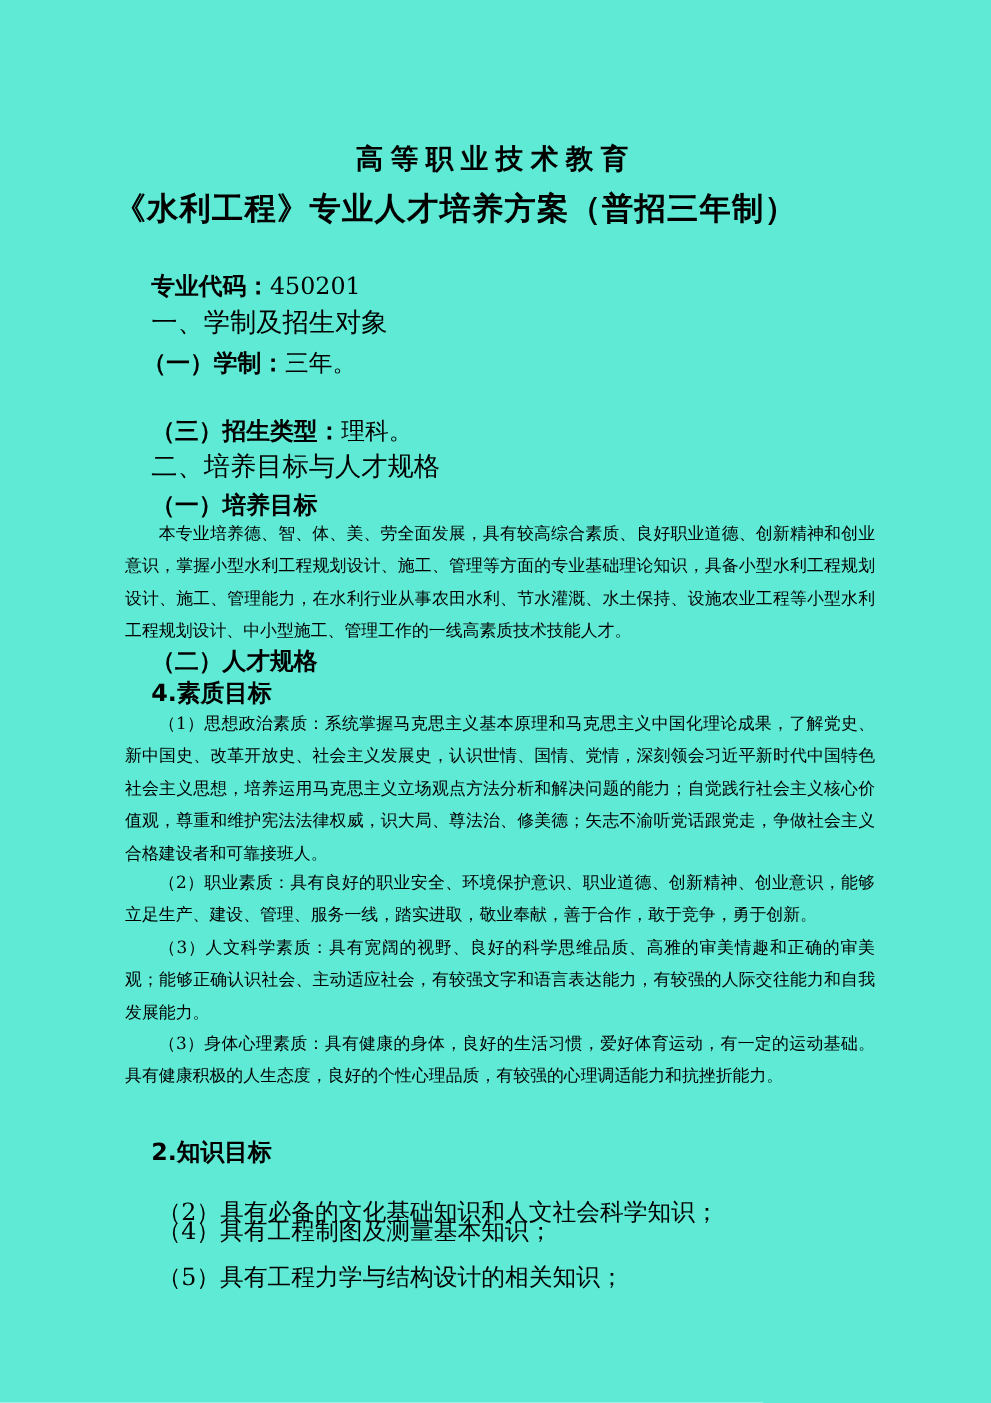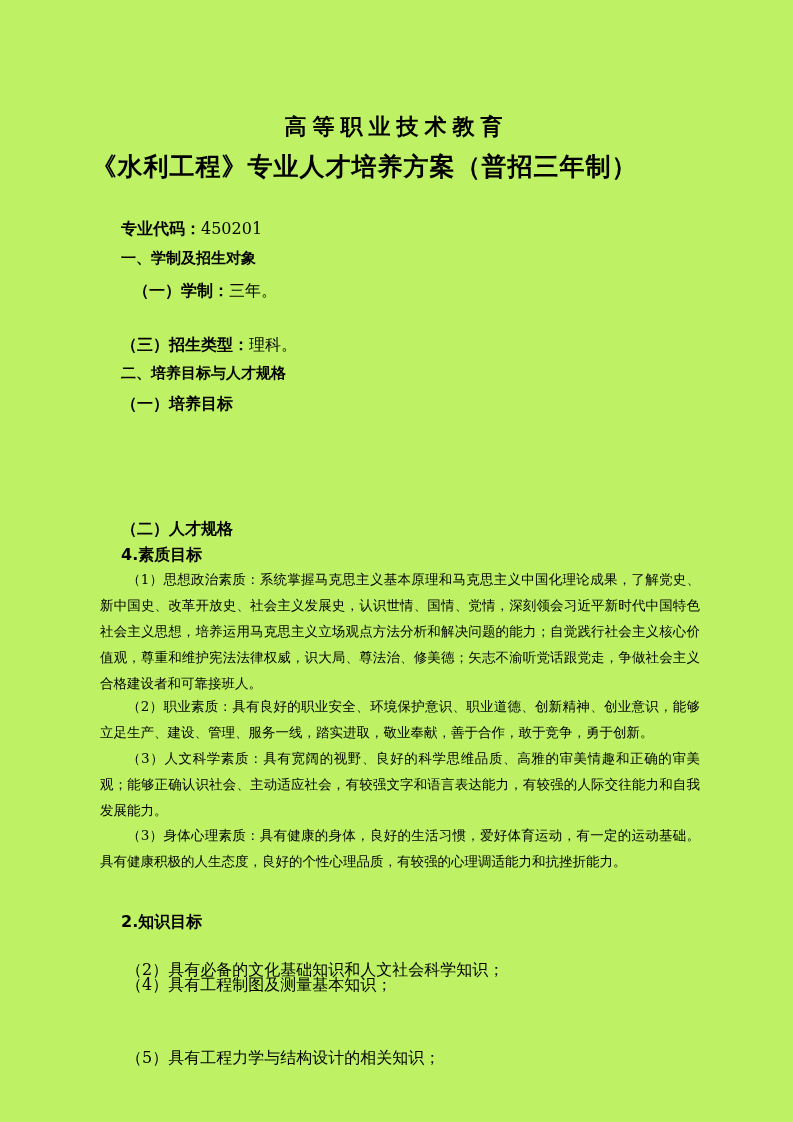--- a/index.html
+++ b/index.html
@@ -1,56 +1,57 @@
 <!DOCTYPE html>
 <html><head>
   <meta charset="utf-8">
   <style>
     html, body { margin: 0; padding: 0; background: #ffffff; }
     body { width: 793px; height: 1122px; position: relative; overflow: hidden;
       font-family: "DejaVu Serif", "Liberation Serif", serif; color: #000; }
-    .page { position: absolute; left: 0; top: 0; width: 793px; height: 1122px; background: #bef264; }
+    .page { position: absolute; left: 0; top: 0; width: 793px; height: 1122px; background: #5eead4; }
     .title1 { position: absolute; top: 112px; left: 0; width: 793px; text-align: center;
       font-family: "DejaVu Sans", sans-serif; font-weight: bold; font-size: 22px; letter-spacing: 6px; }
     .title2 { position: absolute; top: 150px; left: 0; width: 729px; text-align: center;
       font-family: "DejaVu Serif", serif; font-weight: bold; font-size: 25px; letter-spacing: 1px; }
-    .line { position: absolute; left: 0; font-size: 16px; line-height: 20px; white-space: nowrap; }
+    .line { position: absolute; left: 0; font-size: 19px; line-height: 20px; white-space: nowrap; }
     .b { font-family: "DejaVu Sans", sans-serif; font-weight: bold; }
-    .h1 { font-family: "DejaVu Sans", sans-serif; font-size: 15px; font-weight: bold; }
+    .h1 { font-family: "DejaVu Sans", sans-serif; font-size: 21px; }
     .para { position: absolute; left: 100px; width: 600px; font-size: 13.5px; line-height: 26px; text-align: justify; text-indent: 2em; }
   </style>
 </head>
 <body>
 
 <div class="page">
   <div class="title1">高等职业技术教育</div>
   <div class="title2">《水利工程》专业人才培养方案（普招三年制）</div>
 
   <div class="line" style="top:219px; left:121px;">
     <span class="b">专业代码：</span><span>450201</span>
   </div>
 
   <div class="line h1" style="top:248px; left:121px;">一、学制及招生对象</div>
 
-  <div class="line" style="top:281px; left:133px;">
+  <div class="line" style="top:281px; left:114px;">
     <span class="b">（一）学制：</span><span>三年。</span>
   </div>
   <div class="line" style="top:335px; left:121px;">
     <span class="b">（三）招生类型：</span><span>理科。</span>
   </div>
 
   <div class="line h1" style="top:363px; left:121px;">二、培养目标与人才规格</div>
 
   <div class="line b" style="top:394px; left:121px;">（一）培养目标</div>
+  <div class="para" style="top:414px;">本专业培养德、智、体、美、劳全面发展，具有较高综合素质、良好职业道德、创新精神和创业意识，掌握小型水利工程规划设计、施工、管理等方面的专业基础理论知识，具备小型水利工程规划设计、施工、管理能力，在水利行业从事农田水利、节水灌溉、水土保持、设施农业工程等小型水利工程规划设计、中小型施工、管理工作的一线高素质技术技能人才。</div>
 
   <div class="line b" style="top:519px; left:121px;">（二）人才规格</div>
   <div class="line b" style="top:545px; left:121px;">4.素质目标</div>
 
   <div class="para" style="top:566px;">（1）思想政治素质：系统掌握马克思主义基本原理和马克思主义中国化理论成果，了解党史、新中国史、改革开放史、社会主义发展史，认识世情、国情、党情，深刻领会习近平新时代中国特色社会主义思想，培养运用马克思主义立场观点方法分析和解决问题的能力；自觉践行社会主义核心价值观，尊重和维护宪法法律权威，识大局、尊法治、修美德；矢志不渝听党话跟党走，争做社会主义合格建设者和可靠接班人。</div>
   <div class="para" style="top:693px;">（2）职业素质：具有良好的职业安全、环境保护意识、职业道德、创新精神、创业意识，能够立足生产、建设、管理、服务一线，踏实进取，敬业奉献，善于合作，敢于竞争，勇于创新。</div>
   <div class="para" style="top:745px;">（3）人文科学素质：具有宽阔的视野、良好的科学思维品质、高雅的审美情趣和正确的审美观；能够正确认识社会、主动适应社会，有较强文字和语言表达能力，有较强的人际交往能力和自我发展能力。</div>
   <div class="para" style="top:822px;">（3）身体心理素质：具有健康的身体，良好的生活习惯，爱好体育运动，有一定的运动基础。具有健康积极的人生态度，良好的个性心理品质，有较强的心理调适能力和抗挫折能力。</div>
 
   <div class="line b" style="top:912px; left:121px;">2.知识目标</div>
   <div class="line" style="top:925px; left:126px;margin-top:35px;">（2）具有必备的文化基础知识和人文社会科学知识；</div>
   <div class="line" style="top:975px; left:126px;">（4）具有工程制图及测量基本知识；</div>
-  <div class="line" style="top:1048px; left:126px;">（5）具有工程力学与结构设计的相关知识；</div>
+  <div class="line" style="top:1012px; left:126px;">（5）具有工程力学与结构设计的相关知识；</div>
 </div>
 
 </body></html>

